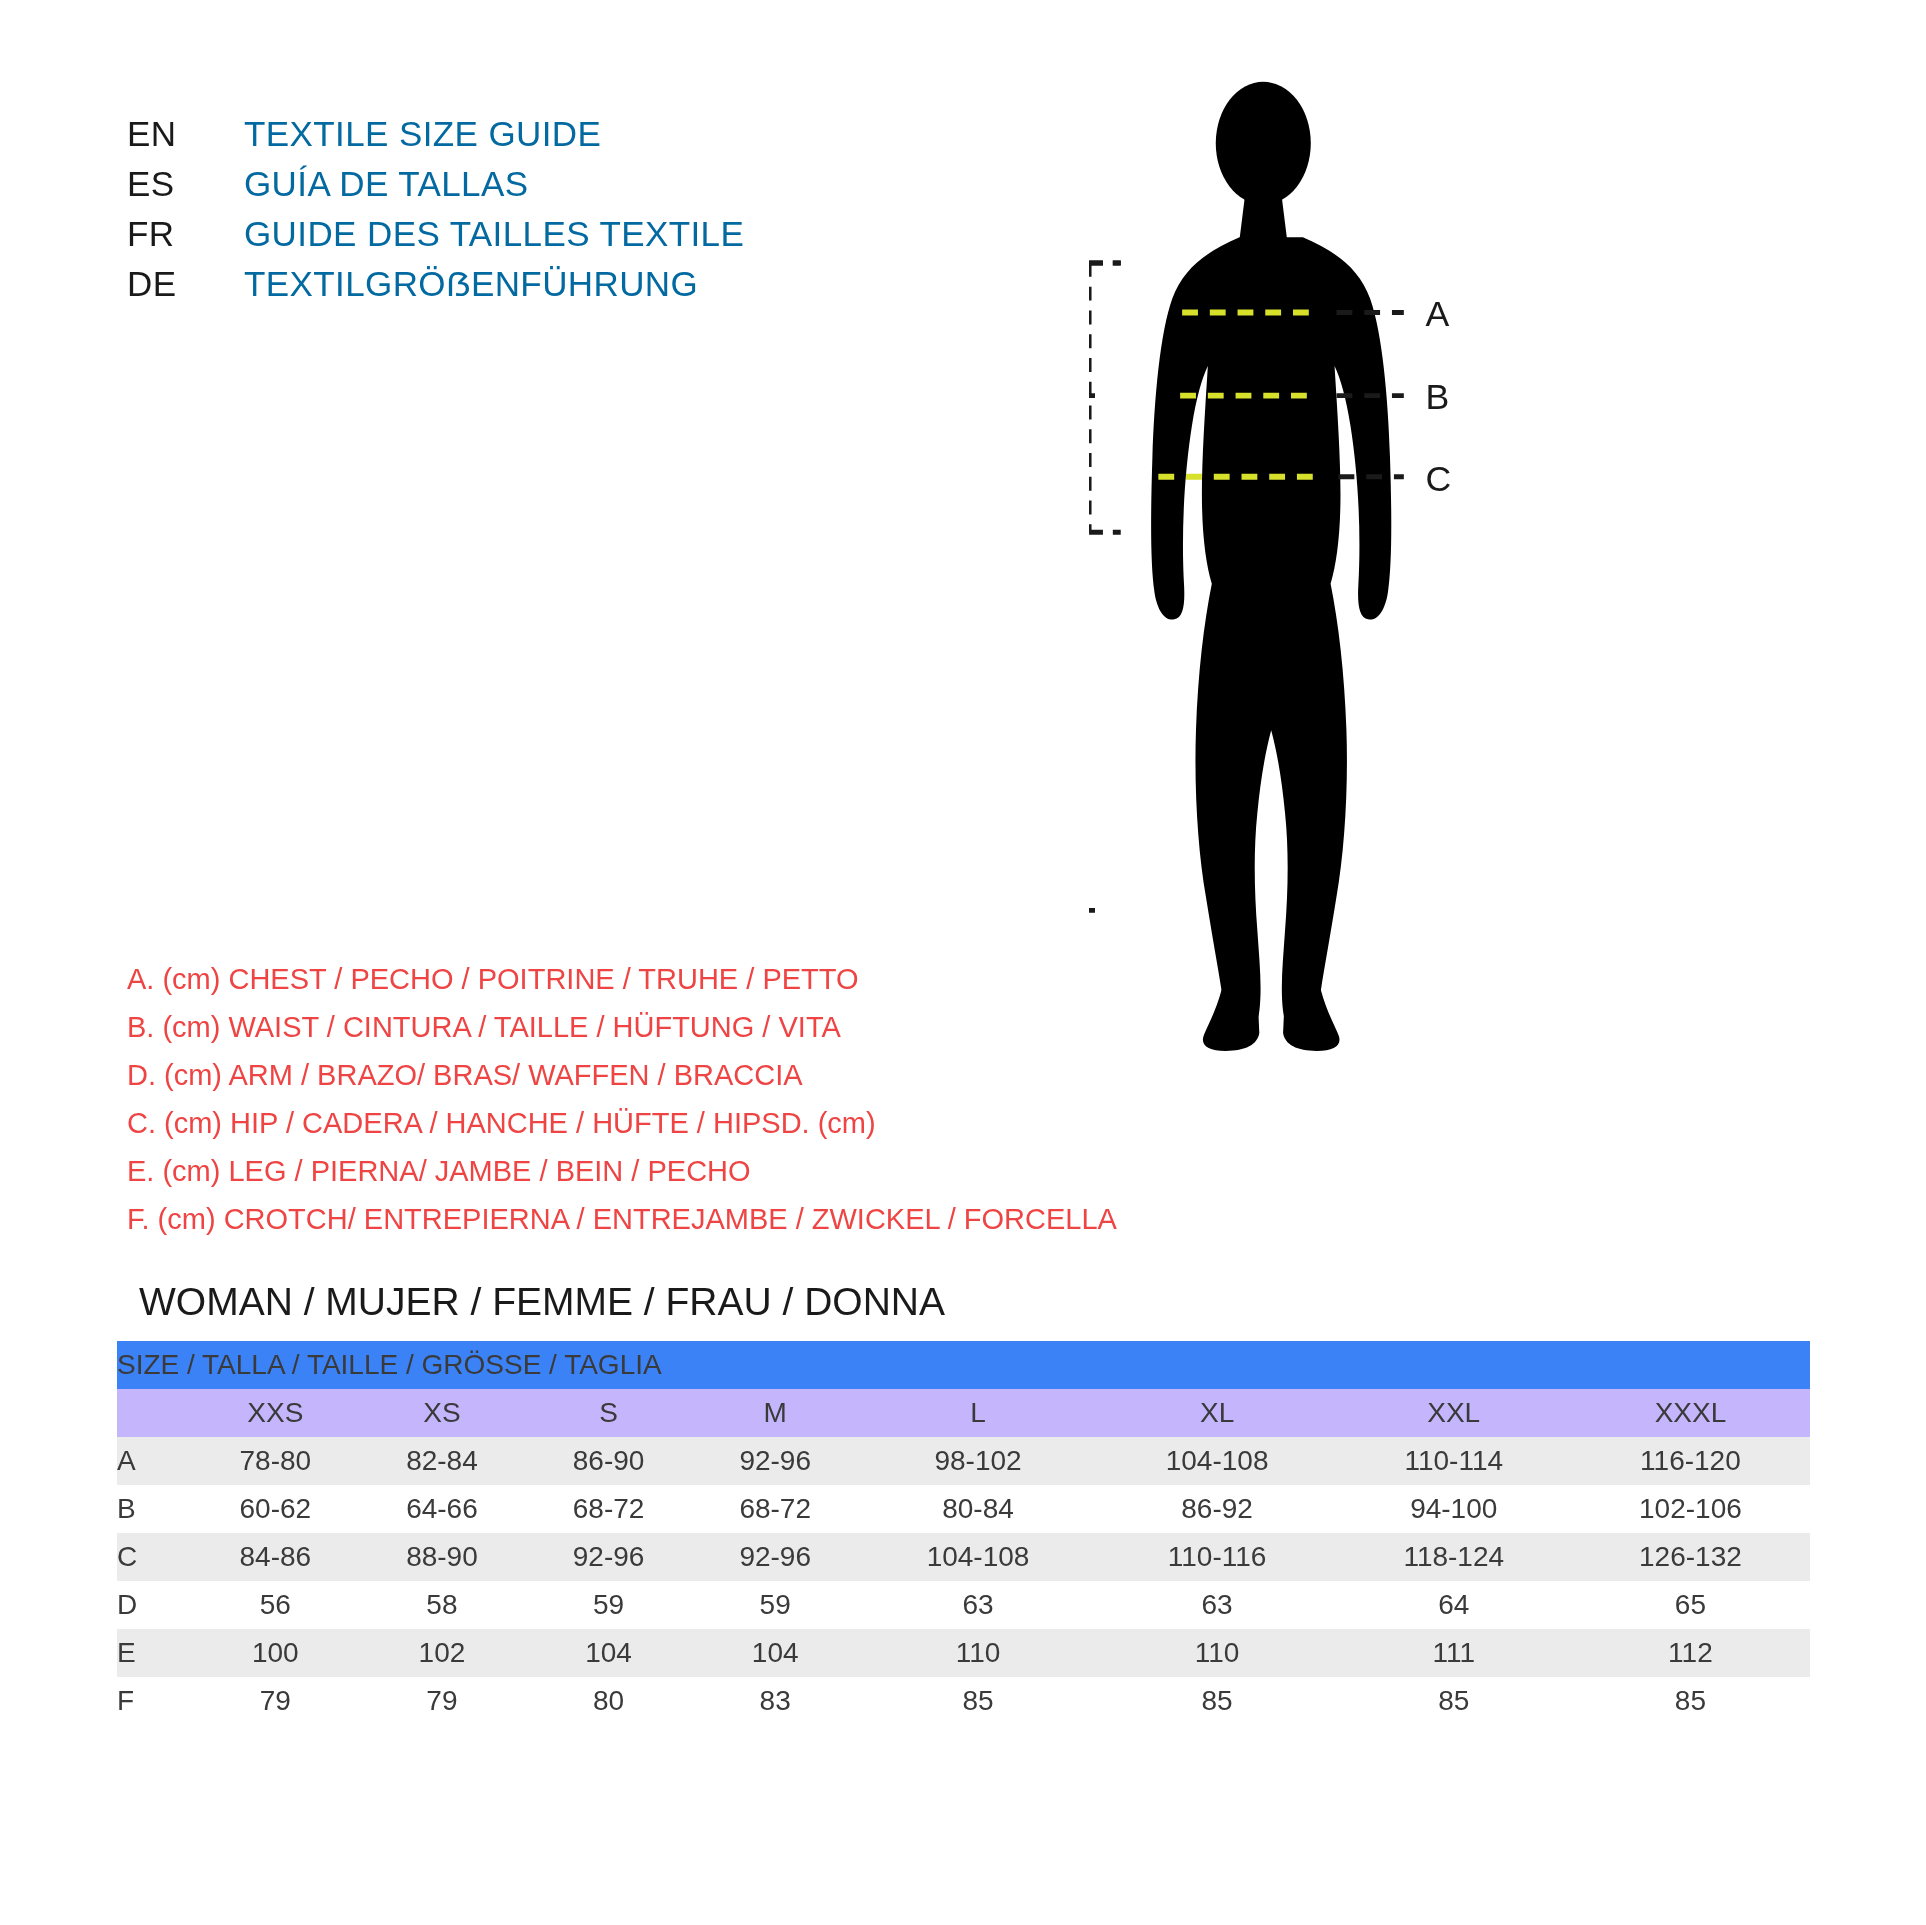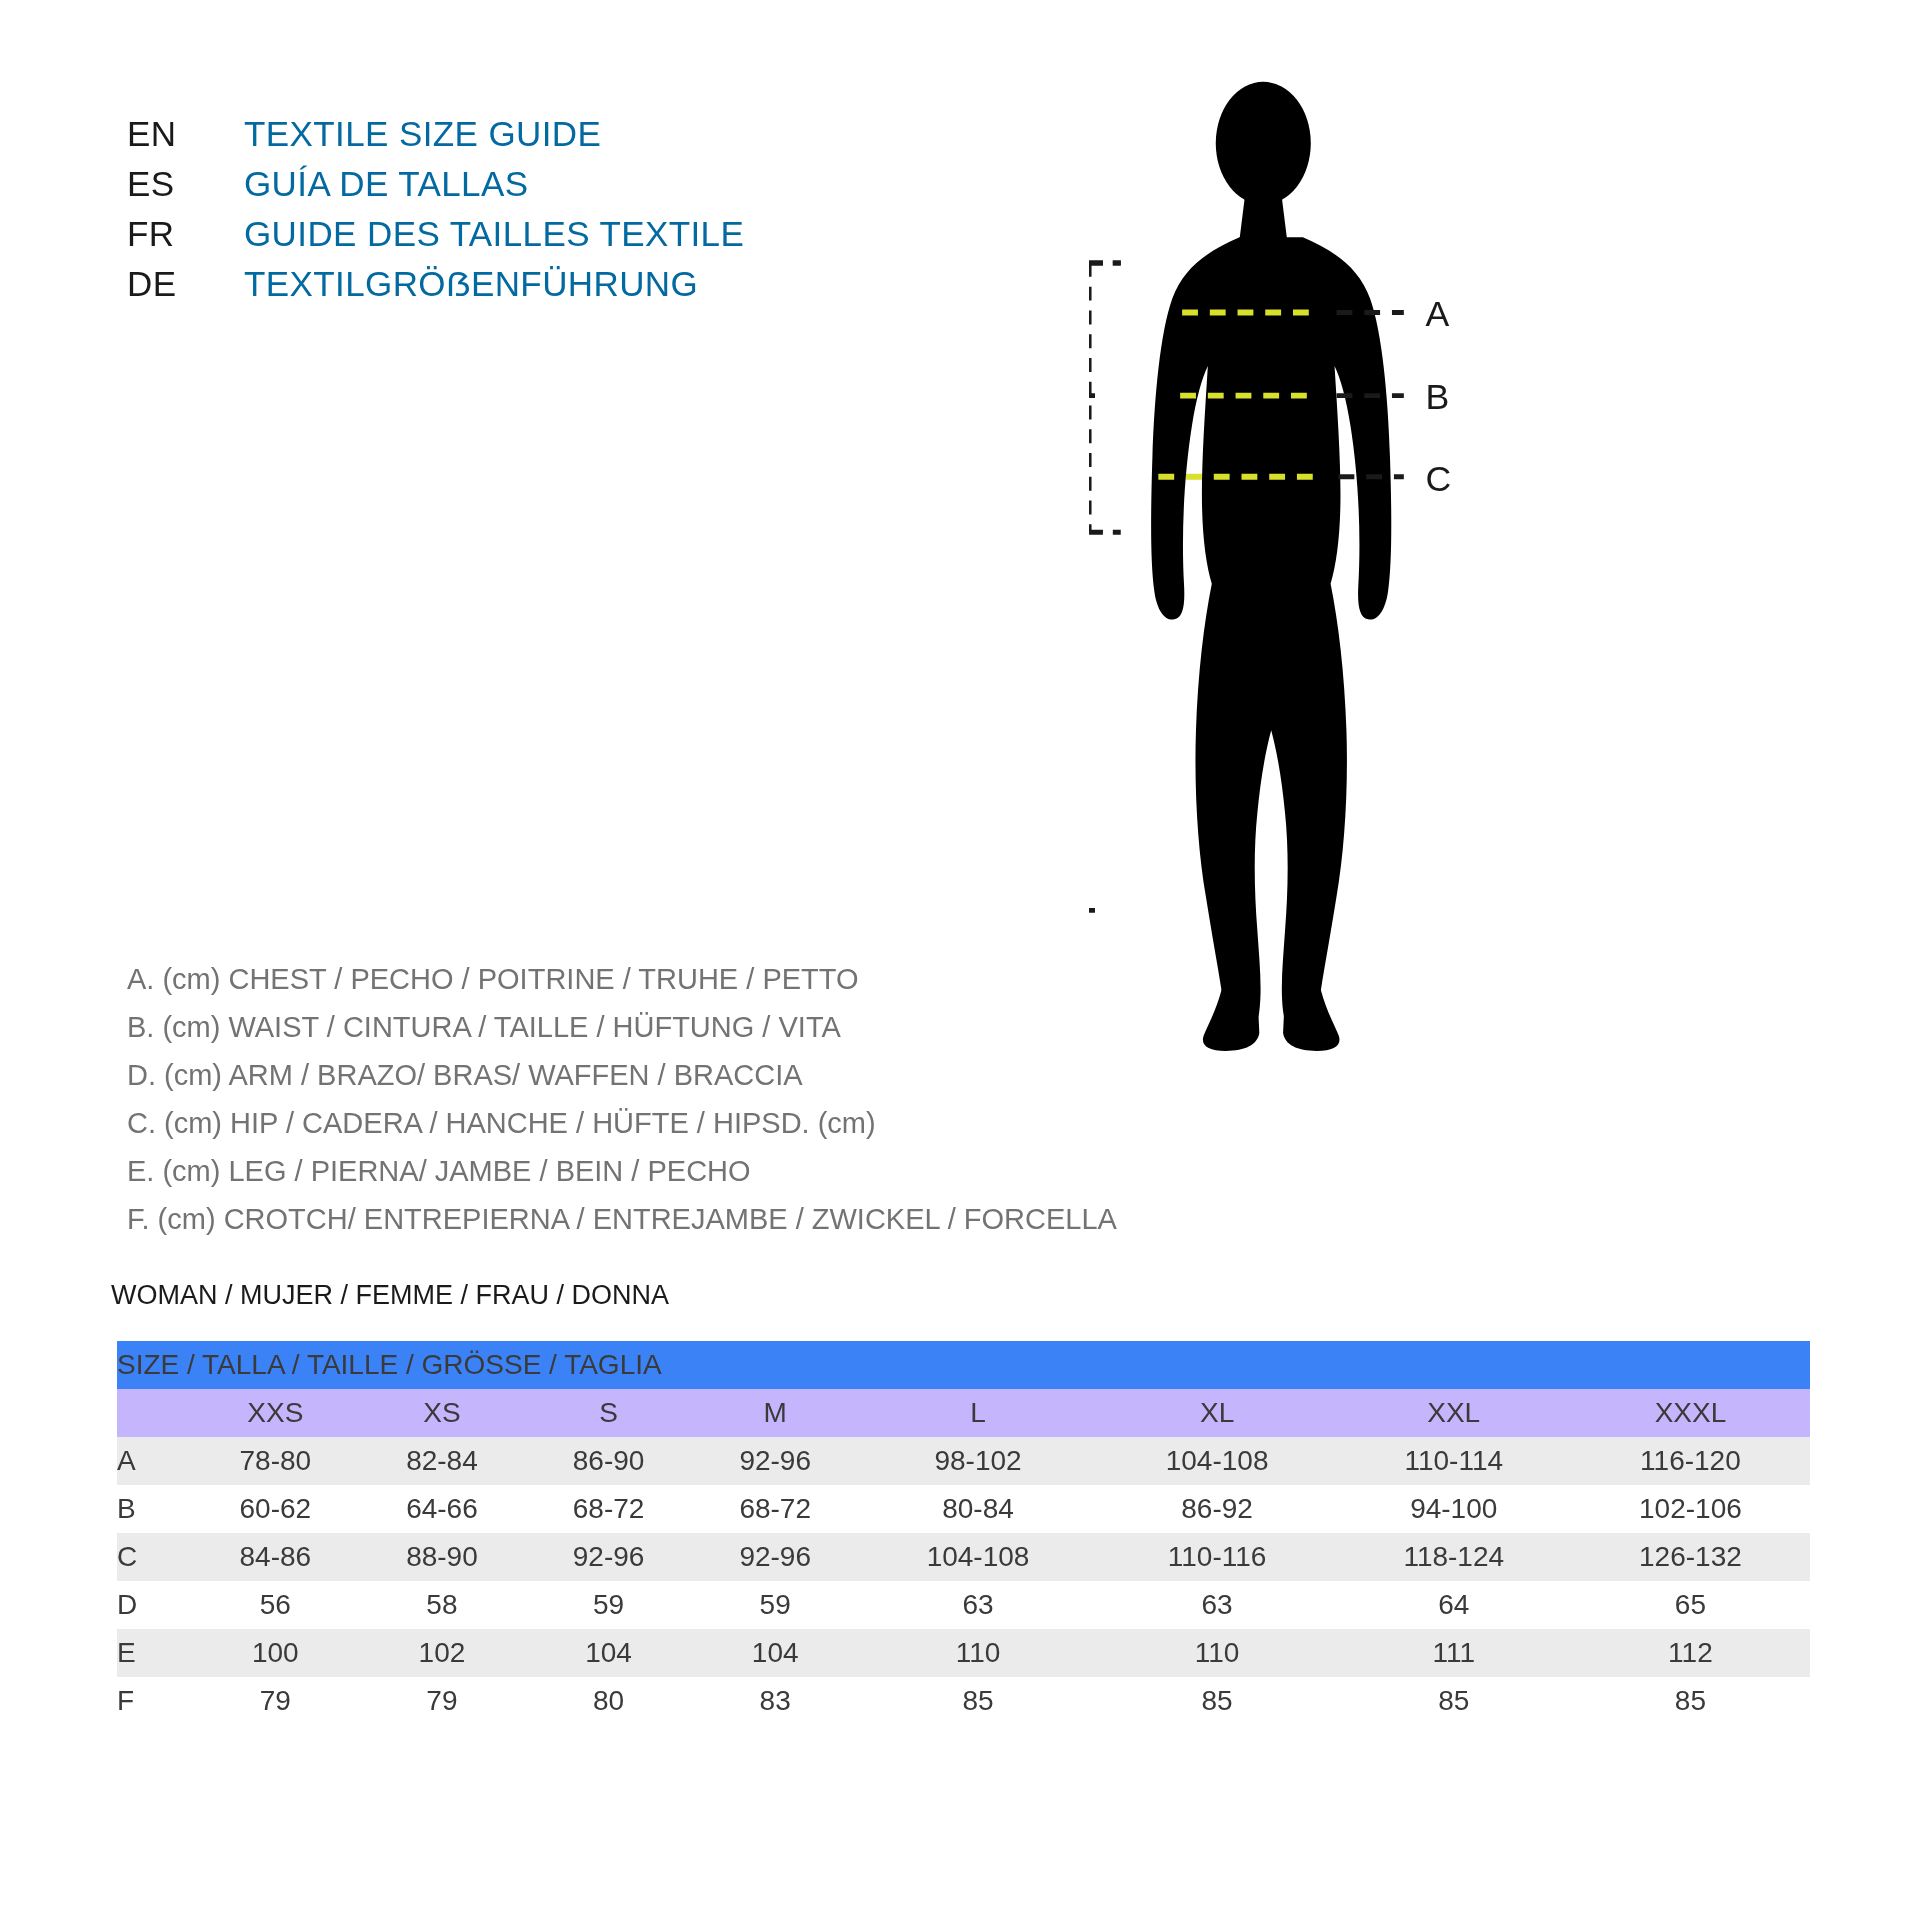--- a/index.html
+++ b/index.html
@@ -43,30 +43,30 @@
   
   #legend-block {
     position: absolute;
     left: 127px;
     top: 955px;
     width: 1040px;
   }
   .legend-row {
     font-size: 29px;
     line-height: 48px;
-    color: #737373;
+    color: #ef4444;
     white-space: nowrap;
   }
 
   
   #group-caption {
     position: absolute;
-    left: 111px;
+    left: 139px;
     top: 1280px;
-    font-size: 27px;
+    font-size: 39px;
     color: #1a1a1a;
   }
 
   
   #figure {
     position: absolute;
     left: 1089px;
     top: 69px;
     width: 792px;
     height: 1168px;

